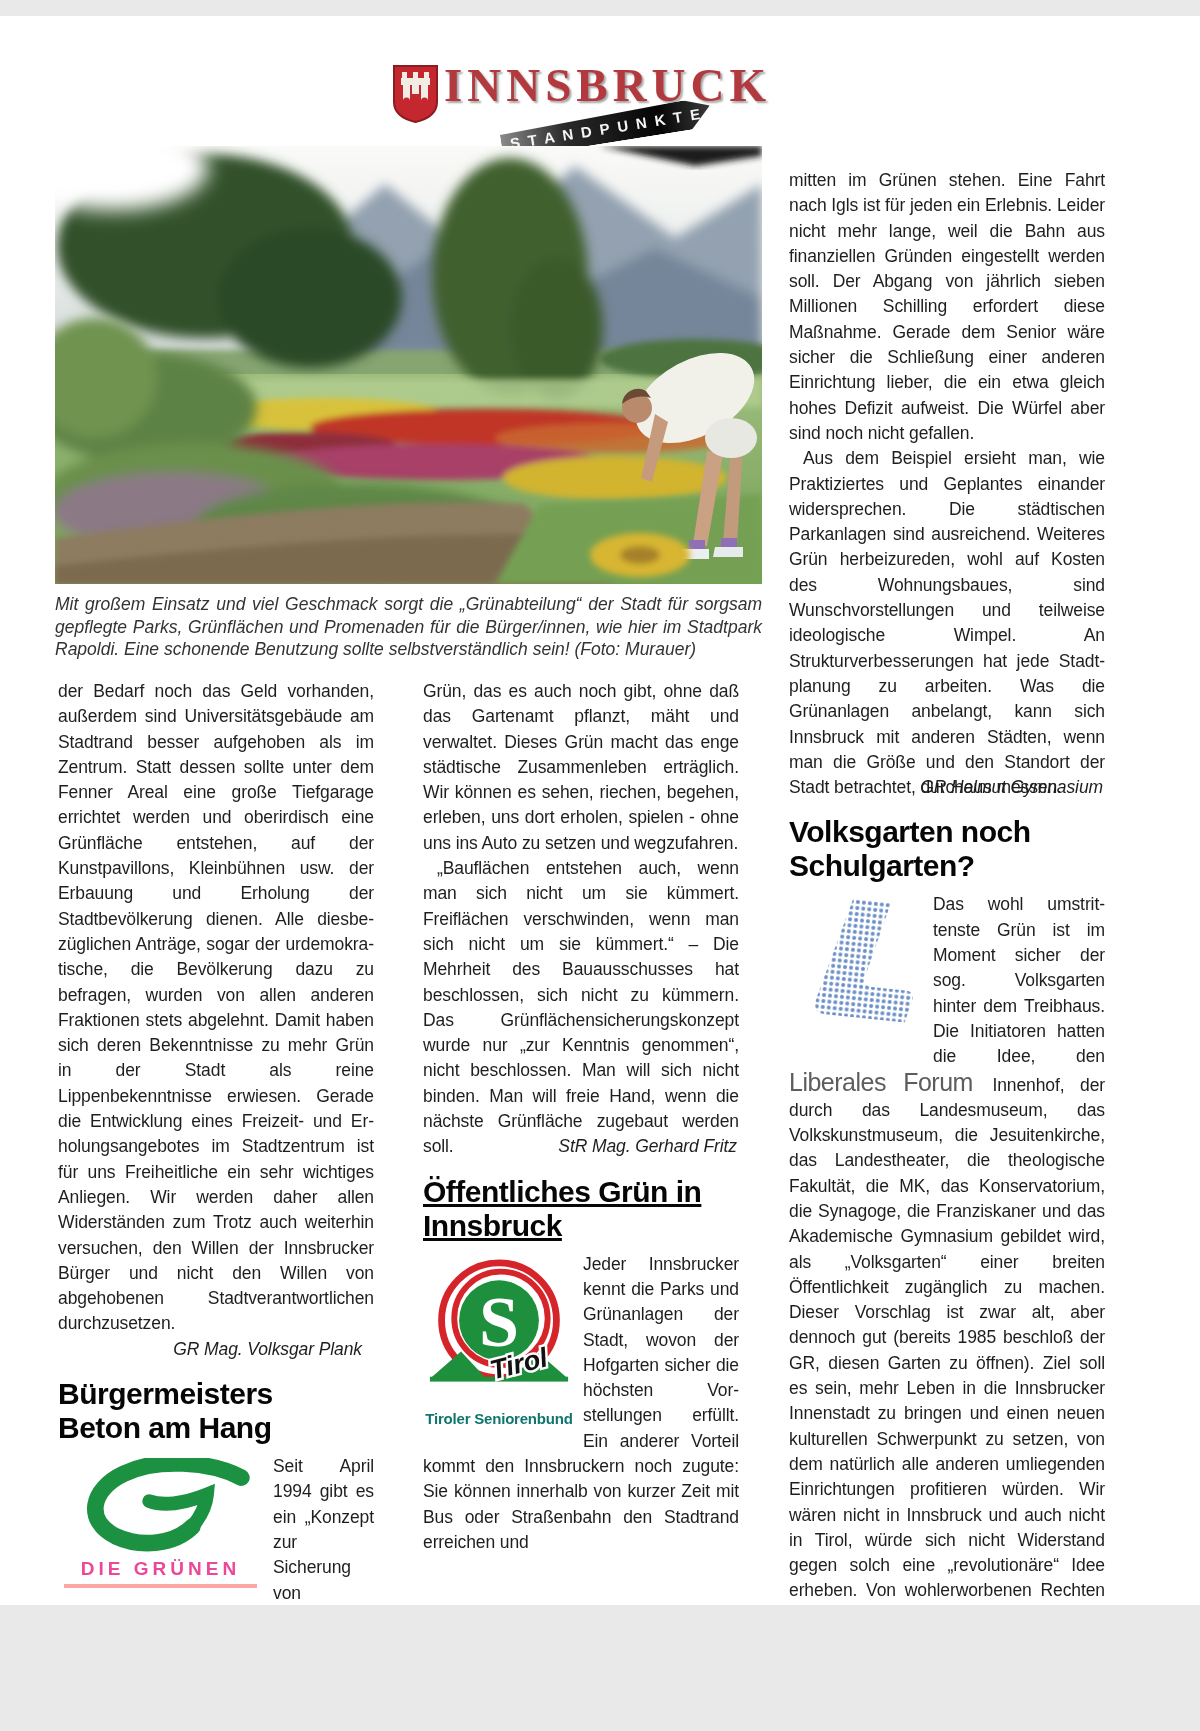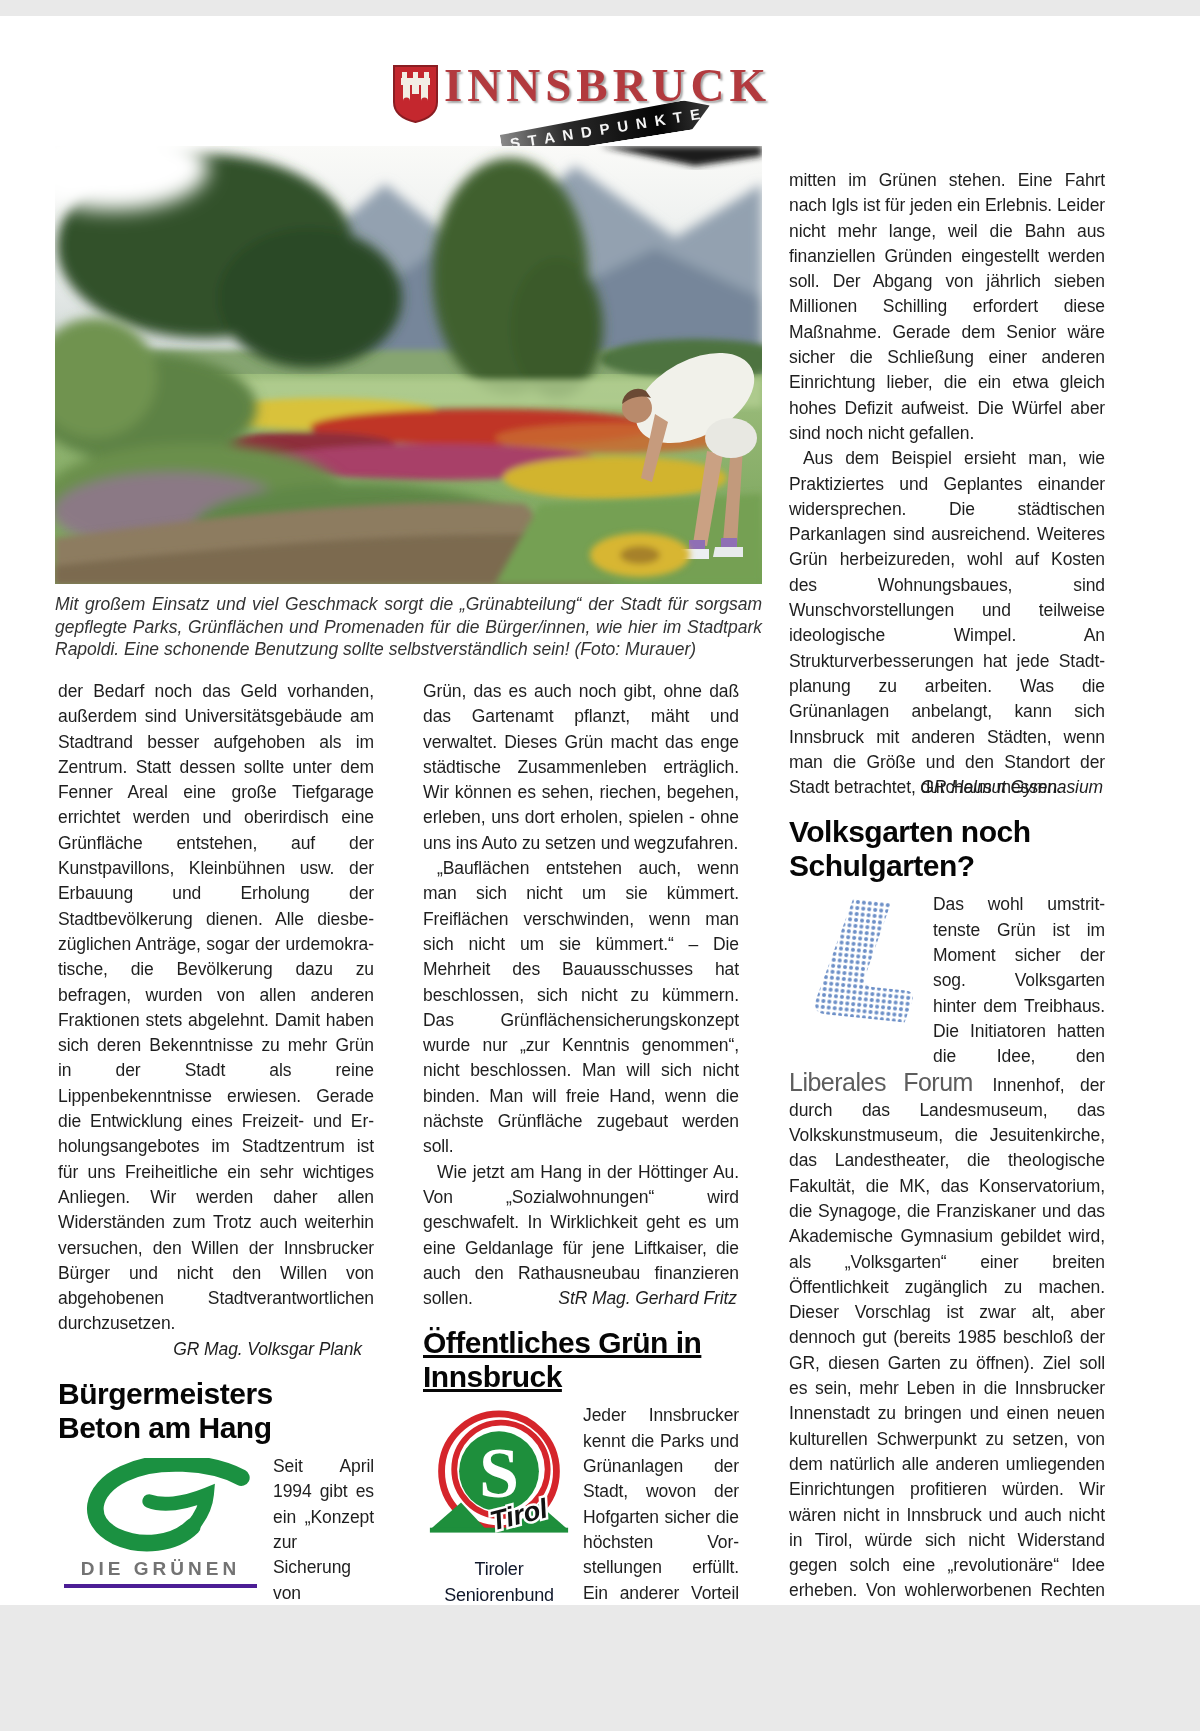--- a/index.html
+++ b/index.html
@@ -29,27 +29,27 @@
   .col p{margin:0;}
   p.ind{text-indent:14px;}
   .sig{font-style:italic;text-align:right;padding-right:12px;}
   .sig-overlap{font-style:italic;text-align:right;margin-top:-25.3px;padding-right:2px;}
   .headline{font-weight:800;font-size:30px;line-height:34px;letter-spacing:-0.5px;color:#060606;
             margin:15px 0 9px 0;text-align:left;}
   .h1w{width:262px;} .h2w{width:280px;text-decoration:underline;} .h3w{width:300px;}
   
   .gruene-float{float:left;width:205px;height:130px;margin:4px 10px 0 0;text-align:center;}
   .gruene-float svg{display:block;width:198px;height:98px;margin:0 auto;}
-  .gruene-name{display:block;font-weight:bold;font-size:19px;letter-spacing:4px;color:#737373;
-               border-bottom:4px solid #4c1d95;padding-bottom:3px;margin:0 6px;}
+  .gruene-name{display:block;font-weight:bold;font-size:19px;letter-spacing:4px;color:#ec4899;
+               border-bottom:4px solid #fca5a5;padding-bottom:3px;margin:0 6px;}
   .gruene-inline{font-weight:bold;font-size:16.5px;color:#17813a;letter-spacing:-0.3px;}
   
   .sb-float{float:left;width:152px;height:178px;margin:2px 8px 0 0;text-align:center;}
   .sb-float svg{display:block;width:146px;height:152px;margin:0 auto;}
-  .sb-caption{display:block;font-weight:normal;font-size:18px;color:#0f172a;letter-spacing:-0.2px;}
+  .sb-caption{display:block;font-weight:bold;font-size:15px;color:#0f766e;letter-spacing:-0.2px;}
   
   .lf-float{float:left;width:140px;height:152px;margin:2px 4px 0 0;}
   .lf-float svg{display:block;width:134px;height:146px;}
   .lf-caption{font-size:25px;color:#5d5d5d;letter-spacing:-0.5px;padding-right:4px;}
   
   .f-title{position:absolute;left:48px;top:1668px;font-family:Liberation Serif, serif;
            font-size:27px;color:#0d0d0d;letter-spacing:0.5px;}
   .f-shield{position:absolute;left:582px;top:1648px;width:38px;height:58px;}
   .f-page{position:absolute;left:1080px;top:1668px;width:40px;text-align:right;
           font-family:"Liberation Serif","DejaVu Serif",serif;font-size:26px;color:#0d0d0d;}
@@ -169,21 +169,20 @@
           </g>
         </svg>
         <span class="gruene-name">DIE GRÜNEN</span>
       </span><span>Seit April 1994 gibt es ein „Konzept zur Sicherung von Grünflächen </span><span class="gruene-inline">DIE INNSBRUCKER GRÜNEN</span><span> im Baugebiet“. Es geht dabei nicht allein um Parks und Kin­derspielplätze. Auf die Idee, den Hofgarten oder den Rapoldipark zuzubauen, kommt ja nicht so bald jemand. Es geht um Wiesen, Sträucher, „G´stätten“ - um jenes städtische</span>
     </p>
   </section>
 
   <section class="col col2">
     <p>Grün, das es auch noch gibt, ohne daß das Gartenamt pflanzt, mäht und verwaltet. Die­ses Grün macht das enge städtische Zu­sammenleben erträglich. Wir können es se­hen, riechen, begehen, erleben, uns dort er­holen, spielen - ohne uns ins Auto zu setzen und wegzufahren.</p>
     <p class="ind">„Bauflächen entstehen auch, wenn man sich nicht um sie kümmert. Freiflächen ver­schwinden, wenn man sich nicht um sie küm­mert.“ – Die Mehrheit des Bauausschusses hat beschlossen, sich nicht zu kümmern. Das Grünflächensicherungskonzept wurde nur „zur Kenntnis genommen“, nicht beschlos­sen. Man will sich nicht binden. Man will freie Hand, wenn die nächste Grünfläche zuge­baut werden soll.</p>
-    <p class="ind">Wie jetzt am Hang in der Höttinger Au. Von „Sozialwohnungen“ wird geschwafelt. In Wirklichkeit geht es um eine Geldanlage für jene Liftkaiser, die auch den Rathaus­neubau finanzieren sollen.</p>
     <div class="sig-overlap">StR Mag. Gerhard Fritz</div>
     <h2 class="headline h2w">Öffentliches Grün in Innsbruck</h2>
     <p>
       <span class="sb-float">
         <svg viewBox="0 0 150 152">
           <circle cx="75" cy="66" r="59" fill="none" stroke="#d5252b" stroke-width="7"></circle>
           <circle cx="77" cy="64" r="48" fill="none" stroke="#d5252b" stroke-width="6"></circle>
           <circle cx="75" cy="66" r="41" fill="#1e8f3c"></circle>
           <text x="75" y="92" font-size="74" font-weight="bold" text-anchor="middle" fill="#ffffff" font-family="Liberation Serif, DejaVu Serif, serif">S</text>
           <path d="M4 126 L36 98 L62 126 Z" fill="#1e8f3c"></path>

